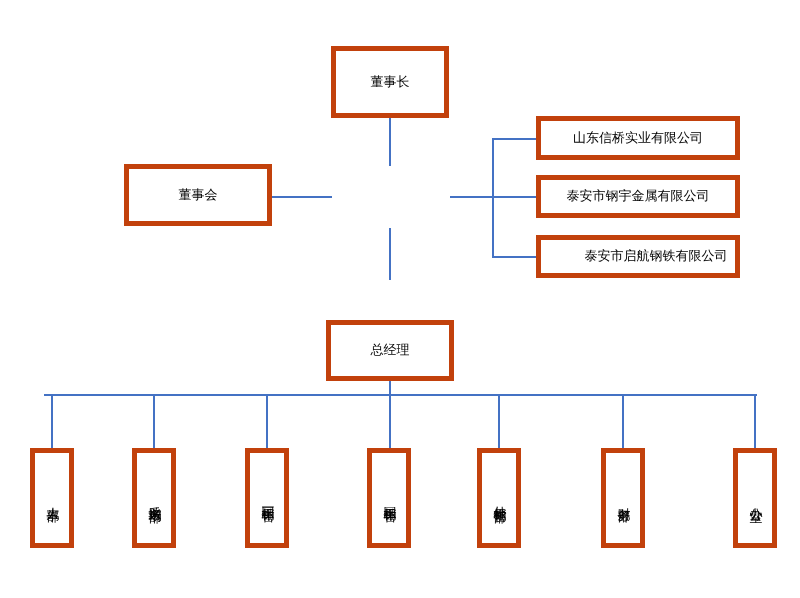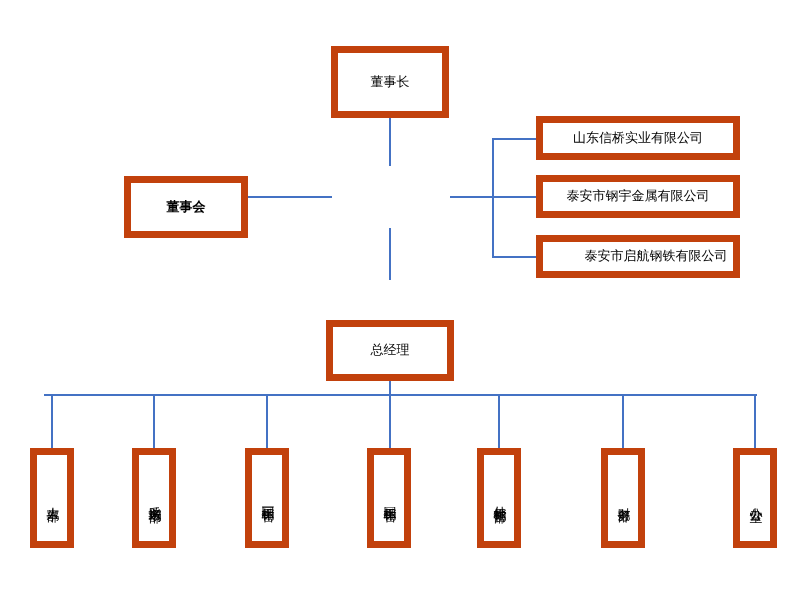--- a/index.html
+++ b/index.html
@@ -13,21 +13,21 @@
   #canvas {
     position: relative;
     width: 800px;
     height: 598px;
     background: #ffffff;
     overflow: hidden;
   }
   .node {
     position: absolute;
     box-sizing: border-box;
-    border: 7px solid #c2410c;
+    border: 5px solid #c2410c;
     background: #ffffff;
     display: flex;
     align-items: center;
     justify-content: center;
     text-align: center;
     color: #000000;
     font-size: 13px;
     line-height: 1.25;
     z-index: 3;
   }
@@ -67,21 +67,21 @@
   <div class="conn v" style="left:51px; top:394px; height:54px;"></div>
   <div class="conn v" style="left:153px; top:394px; height:54px;"></div>
   <div class="conn v" style="left:266px; top:394px; height:54px;"></div>
   <div class="conn v" style="left:389px; top:394px; height:54px;"></div>
   <div class="conn v" style="left:498px; top:394px; height:54px;"></div>
   <div class="conn v" style="left:622px; top:394px; height:54px;"></div>
   <div class="conn v" style="left:754px; top:394px; height:54px;"></div>
 
   <div class="node" style="left:331px; top:46px; width:118px; height:72px;">董事长</div>
 
-  <div class="node" style="left:124px; top:176px; width:124px; height:62px;font-weight:bold;">董事会</div>
+  <div class="node" style="left:124px; top:164px; width:148px; height:62px;">董事会</div>
 
 
   <div class="node" style="left:536px; top:116px; width:204px; height:44px;">山东信桥实业有限公司</div>
 
   <div class="node" style="left:536px; top:175px; width:204px; height:43px;">泰安市钢宇金属有限公司</div>
 
   <div class="node" style="left:536px; top:235px; width:204px; height:43px;padding-left:36px;">泰安市启航钢铁有限公司</div>
 
   <div class="node" style="left:326px; top:280px; width:128px; height:61px;margin-top:40px;">总经理</div>
 

